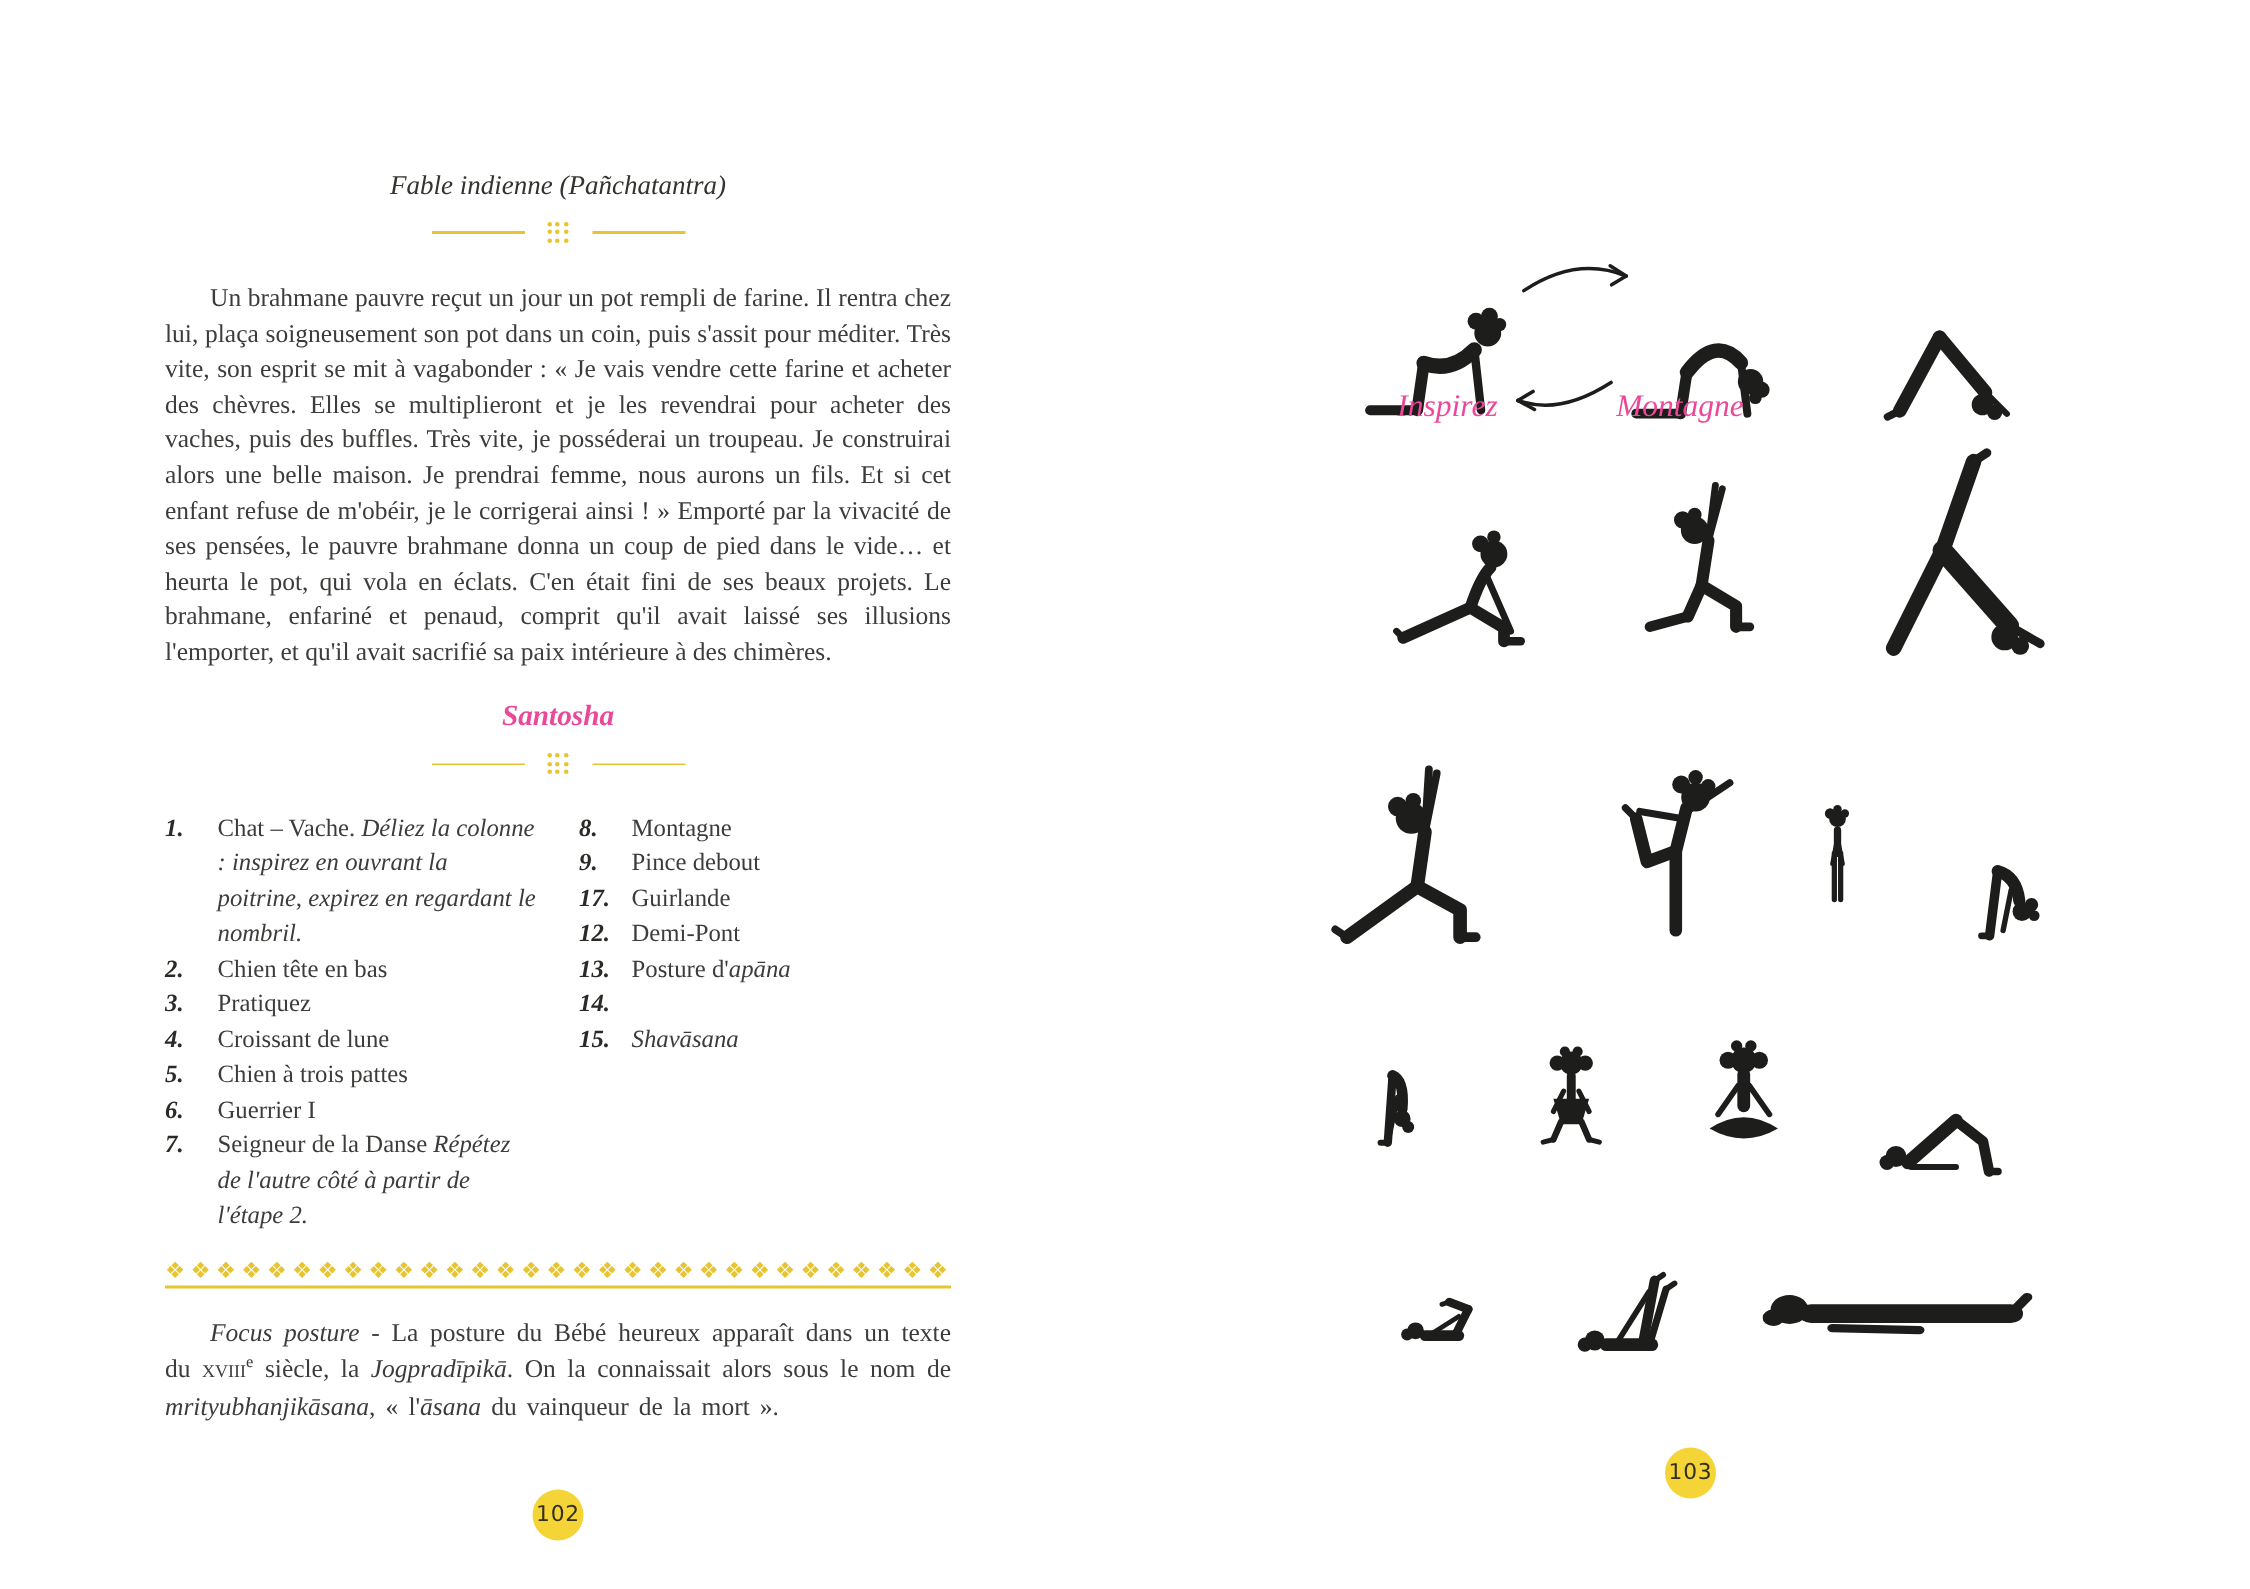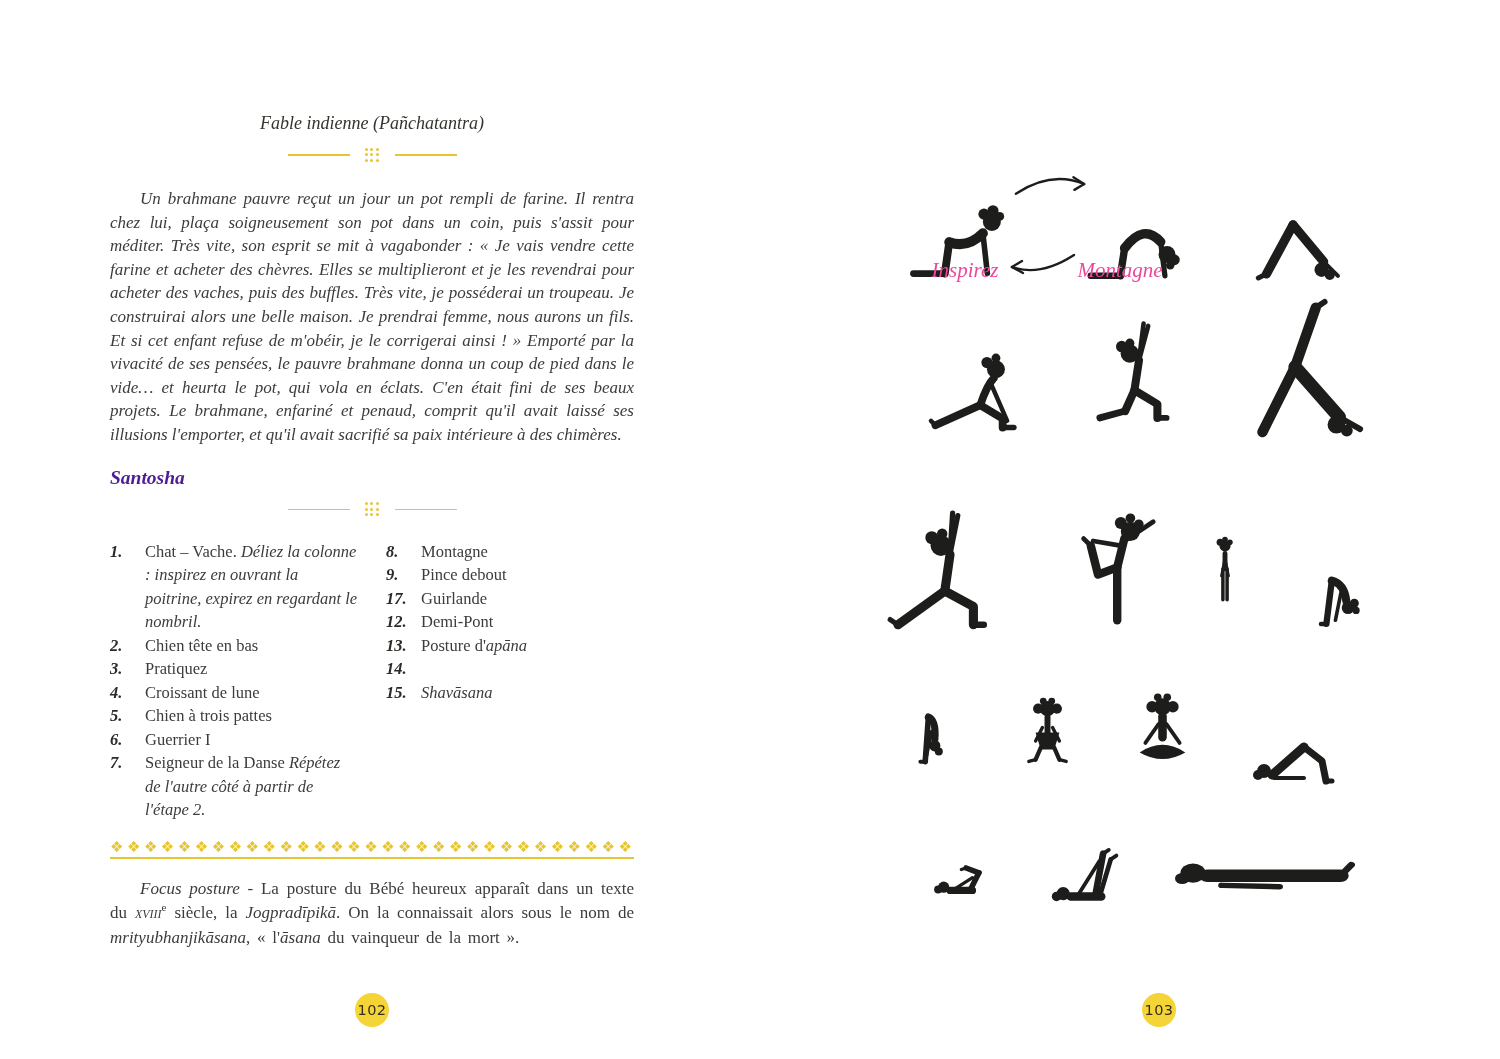--- a/index.html
+++ b/index.html
@@ -14,40 +14,40 @@
     font-family:"Liberation Serif","DejaVu Serif",serif;color:var(--text);
   }
   
   .left-page{position:absolute;left:110px;top:104px;width:524px;}
   .title{font-size:21px;font-weight:bold;color:#23231f;text-align:center;letter-spacing:.2px;}
   .subtitle{font-size:18px;font-style:italic;text-align:center;margin-top:9px;color:#34342f;}
   .ornament{display:flex;align-items:center;justify-content:center;gap:15px;margin-top:13px;height:16px;}
   .ornament .line{width:62px;height:1.6px;background:var(--accent);}
   .dotgrid{display:grid;grid-template-columns:repeat(3,4px);grid-auto-rows:4px;gap:1.5px;}
   .dotgrid i{width:3px;height:3px;border-radius:50%;background:var(--accent);}
-  .body-par{font-size:17px;line-height:23.6px;text-align:justify;margin-top:24px;text-indent:30px;font-style:italic;}
-  .section-heading{font-size:19.5px;font-style:italic;font-weight:bold;color:#4c1d95;margin-top:20px;}
+  .body-par{font-size:17px;line-height:23.6px;text-align:justify;margin-top:24px;text-indent:30px;}
+  .section-heading{font-size:19.5px;font-style:italic;font-weight:bold;color:#ec4899;text-align:center;margin-top:20px;}
   .list-wrap{display:flex;gap:28px;margin-top:22px;}
   .pose-list{list-style:none;margin:0;padding:0;width:248px;font-size:16.5px;line-height:23.5px;}
   .pose-list li{display:flex;}
   .pose-list .num{flex:0 0 35px;font-style:italic;font-weight:bold;color:#2a2a26;}
   .pose-list .li-body{flex:1;}
   .it{font-style:italic;}
-  .sc{font-variant:small-caps;font-style:italic;}
+  .sc{font-variant:small-caps;}
   .sup{vertical-align:super;font-size:11px;line-height:0;}
   .flower-divider{margin-top:17px;}
   .flower-row{color:var(--accent);font-size:15px;letter-spacing:3.5px;white-space:nowrap;overflow:hidden;font-family:"DejaVu Sans",sans-serif;line-height:16px;}
   .flower-line{height:2px;background:var(--accent);margin-top:2px;}
   .focus-par{font-size:17px;line-height:24.5px;text-align:justify;margin-top:18px;text-indent:30px;word-spacing:2.5px;}
   
   .page-badge{position:absolute;width:34px;height:34px;border-radius:50%;background:var(--badge);
     display:flex;align-items:center;justify-content:center;
     font-family:"DejaVu Sans",sans-serif;font-size:14.5px;color:#33301c;letter-spacing:.5px;}
   #badge-102{left:355px;top:993px;}
-  #badge-103{left:1110px;top:993px;margin-left:32px;}
+  #badge-103{left:1110px;top:965px;}
   
   .fig{position:absolute;}
   .fig svg{width:100%;height:100%;display:block;}
   .fig path{fill:none;stroke:var(--ink);stroke-linecap:round;stroke-linejoin:round;}
   .fig .w7{stroke-width:7;} .fig .w6{stroke-width:6;} .fig .w5{stroke-width:5;}
   .fig .w4{stroke-width:4;} .fig .w9{stroke-width:9;} .fig .w2{stroke-width:2.4;}
   .fig .fillshape{fill:var(--ink);stroke:none;}
   .breath-label{position:absolute;width:130px;text-align:center;font-size:21px;font-style:italic;color:#ec4899;}
   #label-inspirez{left:900px;top:258px;}
   #label-expirez{left:1055px;top:258px;}

